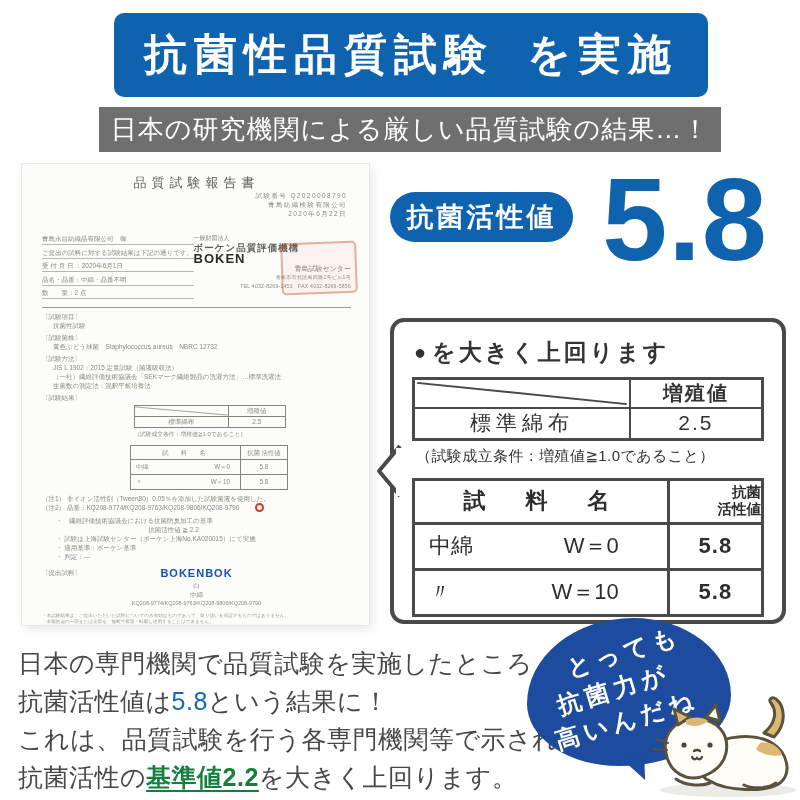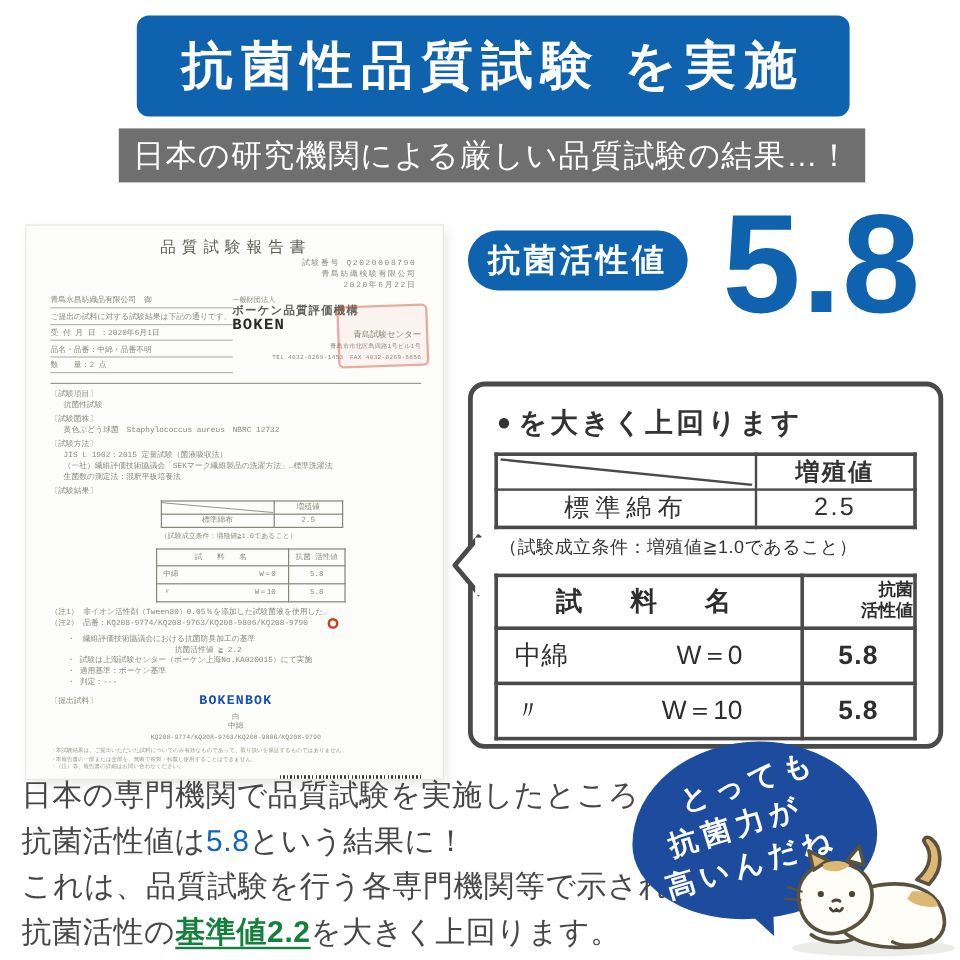--- a/index.html
+++ b/index.html
@@ -3,32 +3,32 @@
 <meta charset="utf-8">
 <style>
   * { margin:0; padding:0; box-sizing:border-box; }
   html,body { background:#ffffff; }
   body { font-family:"Liberation Sans","DejaVu Sans",sans-serif; }
   .canvas { position:relative; width:800px; height:800px; background:#fff; overflow:hidden; }
 
   
   .header-banner { position:absolute; left:114px; top:13px; width:594px; height:84px;
     background:#0f62ae; border-radius:10px; display:flex; align-items:center; justify-content:center; }
-  .header-banner span { color:#fff; font-size:43px; font-weight:bold; letter-spacing:7px; white-space:nowrap; }
+  .header-banner span { color:#fff; font-size:43px; font-weight:bold; letter-spacing:7px; white-space:nowrap;font-family:Liberation Mono, monospace; }
   .sub-banner { position:absolute; left:99px; top:107px; width:622px; height:45px;
     background:#6f6f6f; display:flex; align-items:center; justify-content:center; }
   .sub-banner span { color:#fff; font-size:26px; letter-spacing:1px; white-space:nowrap; }
 
   
-  .doc { position:absolute; left:22px; top:188px; width:347px; height:461px;
+  .doc { position:absolute; left:22px; top:164px; width:347px; height:461px;
     background:#fcfcfa; box-shadow:0 0 0 1px #e7e7e3, 3px 4px 10px rgba(0,0,0,.10);
-    padding:14px 18px 10px 20px; color:#8b8b80; font-size:6.5px; line-height:9px; overflow:hidden;font-family:Liberation Mono, monospace; }
+    padding:14px 18px 10px 20px; color:#8b8b80; font-size:6.5px; line-height:9px; overflow:hidden; }
   .doc .title { text-align:center; font-size:13px; letter-spacing:5px; color:#5d5d55; margin-bottom:4px; }
   .doc .meta { text-align:right; letter-spacing:1.4px; line-height:9px; padding-right:4px; }
-  .doc .two-col { display:flex; justify-content:space-between; margin-top:4px; }
+  .doc .two-col { display:flex; justify-content:space-between; margin-top:16px; }
   .doc .addr { width:152px; }
   .doc .addr div { border-bottom:0.5px solid #b8b8ae; padding-bottom:1px; margin-bottom:2.5px; white-space:nowrap; overflow:hidden; }
   .doc .org { width:158px; position:relative; text-align:right; }
   .doc .org .org-head { font-size:6px; text-align:left; }
   .doc .org .org-name { font-size:9.5px; font-weight:bold; color:#60605a; letter-spacing:1px; text-align:left; white-space:nowrap; }
   .doc .org .boken { font-size:13px; font-weight:bold; color:#2a2a28; letter-spacing:1px; text-align:left; margin:2px 0 1px; }
   .doc .org .org-center { font-size:7px; color:#807f74; }
   .doc .org .org-addr, .doc .org .org-tel { font-size:5px; letter-spacing:.3px; white-space:nowrap; }
   .doc .stamp { position:absolute; right:-6px; top:8px; width:76px; height:52px;
     border:2px solid rgba(206,88,60,.45); border-radius:5px; background:rgba(230,130,95,.07); transform:rotate(-2deg); }

